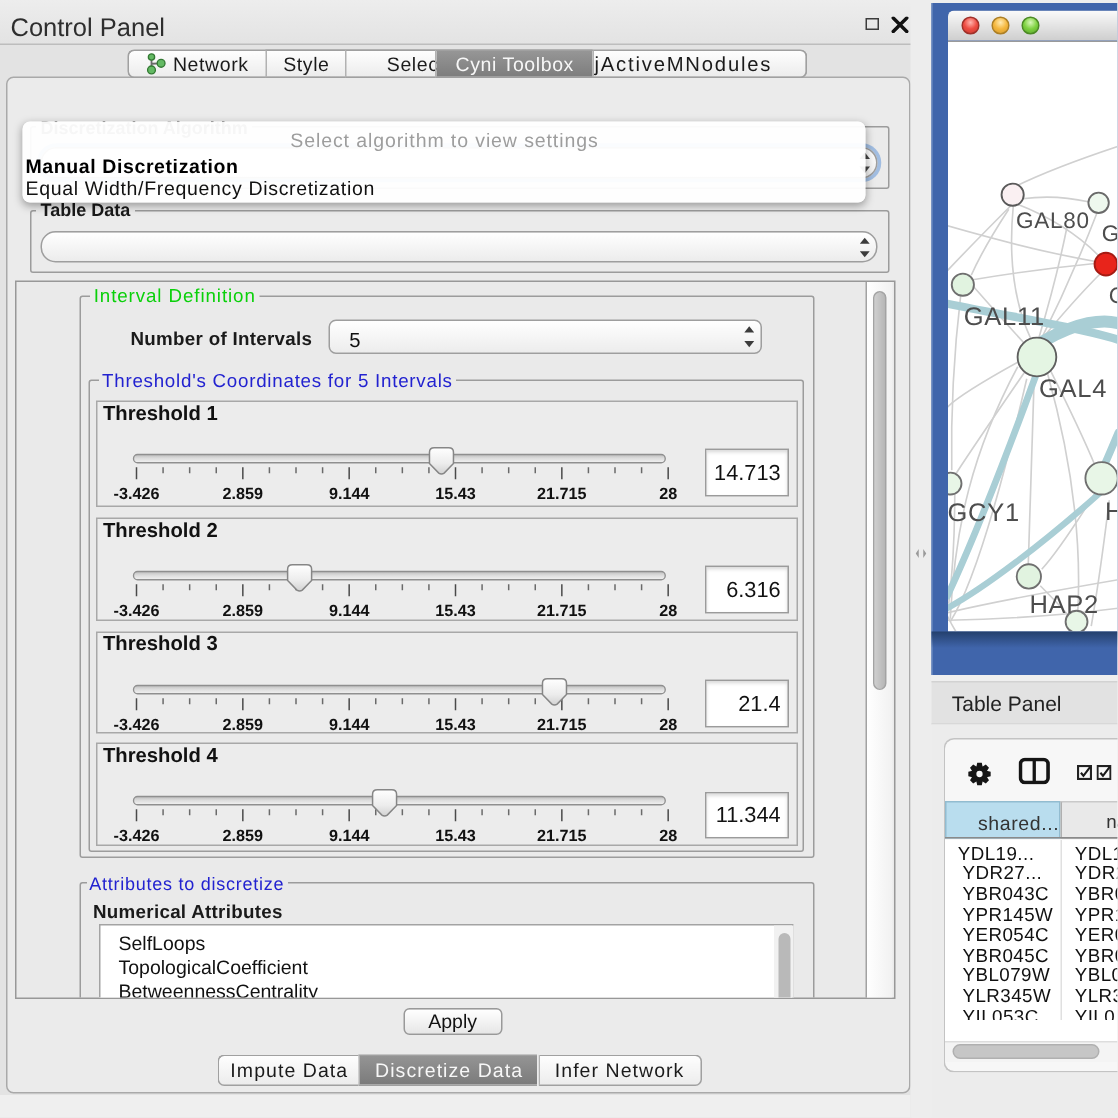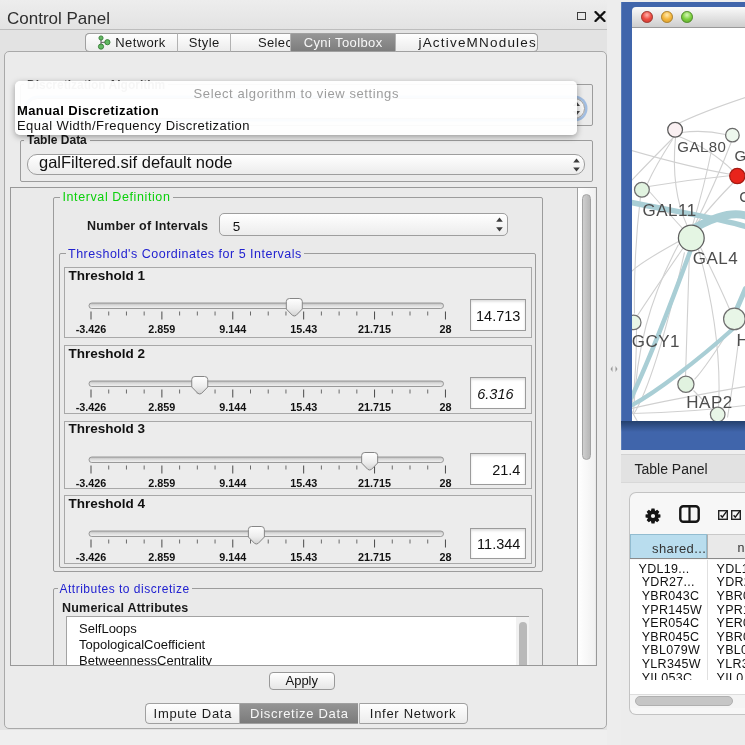--- a/index.html
+++ b/index.html
@@ -19,34 +19,33 @@
 <div class="abs" style="left:84.8px;top:33.2px;width:453.2px;height:19.0px;border:1px solid #a0a0a0;border-radius:4.5px;overflow:hidden;display:flex;background:linear-gradient(#fefefe,#ececec);"></div>
 <div class="abs" style="left:84.8px;top:33.2px;width:92.4px;height:19.0px;background:linear-gradient(#fefefe,#ececec);border-radius:0;border-top:1px solid #a0a0a0;border-bottom:1px solid #a0a0a0;border-left:1px solid #a0a0a0;border-radius:4.5px 0 0 4.5px;display:flex;align-items:center;justify-content:center;font-size:13px;letter-spacing:0.4px;color:#1b1b1b;"><svg width="14" height="15" viewBox="0 0 14 15" style="margin-right:4px">
         <path d="M4 3.5 L4 11 M4 7.5 L10 7.2" stroke="#6a6a6a" stroke-width="1.2" fill="none"></path>
         <circle cx="4" cy="3" r="2.1" fill="#63b963" stroke="#347a34" stroke-width="0.9"></circle>
         <circle cx="4" cy="11.6" r="2.6" fill="#63b963" stroke="#347a34" stroke-width="0.9"></circle>
         <circle cx="10.4" cy="7.2" r="2.6" fill="#63b963" stroke="#347a34" stroke-width="0.9"></circle>
       </svg>Network</div>
 <div class="abs" style="left:177.2px;top:33.2px;width:53.1px;height:19.0px;background:linear-gradient(#fefefe,#ececec);border-radius:0;border-left:1px solid #b2b2b2;border-top:1px solid #a0a0a0;border-bottom:1px solid #a0a0a0;display:flex;align-items:center;justify-content:center;font-size:13px;letter-spacing:0.4px;color:#1b1b1b;">Style</div>
 <div class="abs" style="left:230.3px;top:33.2px;width:59.7px;height:19.0px;background:linear-gradient(#fefefe,#ececec);border-radius:0;border-left:1px solid #b2b2b2;border-top:1px solid #a0a0a0;border-bottom:1px solid #a0a0a0;display:flex;align-items:center;justify-content:center;font-size:13px;letter-spacing:0.4px;color:#1b1b1b;padding-left:33px;">Select</div>
 <div class="abs" style="left:290.0px;top:33.2px;width:105.3px;height:19.0px;background:linear-gradient(#969696,#7d7d7d);color:#f7f7f7;border-radius:0;border-left:1px solid #b2b2b2;border-top:1px solid #a0a0a0;border-bottom:1px solid #a0a0a0;display:flex;align-items:center;justify-content:center;font-size:13px;letter-spacing:0.4px;color:#f7f7f7;">Cyni Toolbox</div>
-<div class="abs" style="left:395.3px;top:33.2px;width:142.7px;height:19.0px;background:linear-gradient(#fefefe,#ececec);border-radius:0;border-left:1px solid #b2b2b2;border-top:1px solid #a0a0a0;border-bottom:1px solid #a0a0a0;border-right:1px solid #a0a0a0;border-radius:0 4.5px 4.5px 0;display:flex;align-items:center;justify-content:flex-end;font-size:13px;letter-spacing:0.4px;color:#1b1b1b;">
+<div class="abs" style="left:395.3px;top:33.2px;width:142.7px;height:19.0px;background:linear-gradient(#fefefe,#ececec);border-radius:0;border-left:1px solid #b2b2b2;border-top:1px solid #a0a0a0;border-bottom:1px solid #a0a0a0;border-right:1px solid #a0a0a0;border-radius:0 4.5px 4.5px 0;display:flex;align-items:center;justify-content:flex-start;font-size:13px;letter-spacing:0.4px;color:#1b1b1b;">
       <span style="font-size:13.5px;letter-spacing:1.2px">jActiveMNodules</span>
     </div>
 <div class="abs" style="left:20px;top:84px;width:572.5px;height:42.2px;border:1px solid #9c9c9c;border-radius:2px;"></div>
 <div class="abs" style="left:24px;top:78px;font-size:12px;color:#4a4a4a;white-space:nowrap;font-weight:bold;background:#ebebeb;padding:0 3px;">Discretization Algorithm</div>
 <div class="abs" style="left:26.5px;top:97.5px;width:558.5px;height:21.5px;border-radius:10.5px;background:linear-gradient(#ffffff,#ededed);border:1px solid #9e9e9e;box-shadow:0 0 0 2.5px rgba(100,152,216,0.55);"></div>
 <svg class="abs" style="left:571px;top:101px" width="11" height="15" viewBox="0 0 11 15">
       <path d="M5.5 0.5 L9 5 L2 5 Z" fill="#444"></path>
       <path d="M5.5 14.5 L9 10 L2 10 Z" fill="#444"></path>
     </svg>
 <div class="abs" style="left:20px;top:140px;width:572.5px;height:41.5px;border:1px solid #9c9c9c;border-radius:2px;"></div>
 <div class="abs" style="left:24px;top:133.3px;font-size:12px;color:#1a1a1a;white-space:nowrap;font-weight:bold;background:#ebebeb;padding:0 3px;">Table Data</div>
 <div class="abs" style="left:26.5px;top:154px;width:558.5px;height:20.8px;border-radius:10px;background:linear-gradient(#ffffff,#ececec);border:1px solid #9e9e9e;"></div>
-<div class="abs" style="left:39px;top:152.8px;font-size:16.5px;color:#111;white-space:nowrap;">galFiltered.sif default node</div>
 <svg class="abs" style="left:571px;top:157.5px" width="11" height="14" viewBox="0 0 11 14">
       <path d="M5.5 0.5 L8.8 4.5 L2.2 4.5 Z" fill="#3c3c3c"></path>
       <path d="M5.5 13.5 L8.8 9.5 L2.2 9.5 Z" fill="#3c3c3c"></path>
     </svg>
 <div class="abs" style="left:9.5px;top:187px;width:587px;height:478.5px;border:1px solid #989898;background:#eaeaea;overflow:hidden;"></div>
 <div class="abs" style="left:577px;top:188px;width:17.5px;height:476.5px;background:linear-gradient(90deg,#ffffff,#f1f1f1);border-left:1px solid #a2a2a2;"></div>
 <div class="abs" style="left:581.5px;top:194px;width:9.5px;height:266px;background:linear-gradient(90deg,#cfcfcf,#b6b6b6);border:1px solid #a3a3a3;border-radius:5px;"></div>
 <div class="abs" style="left:10.5px;top:188px;width:565.5px;height:476.5px;overflow:hidden;">
 <div style="position:absolute;left:42.1px;top:8.5px;width:490px;height:375px;border:1px solid #9c9c9c;border-radius:2px;"></div>
 <div style="position:absolute;left:49.0px;top:2.3px;font-size:12.5px;color:#0ad00a;white-space:nowrap;background:#eaeaea;padding:0 3px;letter-spacing:0.6px;">Interval Definition</div>
@@ -110,21 +109,21 @@
         <text x="21.00" y="39.8" text-anchor="middle" font-family="Liberation Sans" font-size="10.8" font-weight="bold" fill="#111">-3.426</text>
         <text x="91.89" y="39.8" text-anchor="middle" font-family="Liberation Sans" font-size="10.8" font-weight="bold" fill="#111">2.859</text>
         <text x="162.78" y="39.8" text-anchor="middle" font-family="Liberation Sans" font-size="10.8" font-weight="bold" fill="#111">9.144</text>
         <text x="233.67" y="39.8" text-anchor="middle" font-family="Liberation Sans" font-size="10.8" font-weight="bold" fill="#111">15.43</text>
         <text x="304.56" y="39.8" text-anchor="middle" font-family="Liberation Sans" font-size="10.8" font-weight="bold" fill="#111">21.715</text>
         <text x="375.45" y="39.8" text-anchor="middle" font-family="Liberation Sans" font-size="10.8" font-weight="bold" fill="#111">28</text>
         <path d="M121.74 16 V8.5 Q121.74 5.5 124.94 5.5 H134.54 Q137.74 5.5 137.74 8.5 V16 L131.54 22.4 Q129.74 23.6 127.94 22.4 Z" fill="url(#th2)" stroke="#868686" stroke-width="1"></path>
       </svg>
 <div style="position:absolute;left:459.9px;top:189.4px;width:55.2px;height:31.7px;background:#fff;border:1px solid #9b9b9b;box-shadow:inset 0 1.5px 2.5px rgba(0,0,0,0.15);"></div>
 <div style="position:absolute;left:459.9px;top:198.1px;font-size:14.5px;color:#111;white-space:nowrap;">
-        <div style="width:50px;text-align:center;font-style:italic;">6.316</div>
+        <div style="width:50px;text-align:right;">6.316</div>
       </div>
 <div style="position:absolute;left:53.5px;top:232.6px;width:468.4px;height:68.1px;border:1px solid #a8a8a8;background:#ececec;"></div>
 <div style="position:absolute;left:58.1px;top:233.4px;font-size:13.5px;color:#111;white-space:nowrap;font-weight:bold;">Threshold 3</div>
 <svg style="position:absolute;left:59.5px;top:258.6px" width="390" height="42" viewBox="0 0 390 42">
         <defs>
           <linearGradient id="tg3" x1="0" y1="0" x2="0" y2="1">
             <stop offset="0" stop-color="#bdbdbd"></stop>
             <stop offset="0.45" stop-color="#dcdcdc"></stop>
             <stop offset="1" stop-color="#f2f2f2"></stop>
           </linearGradient>

